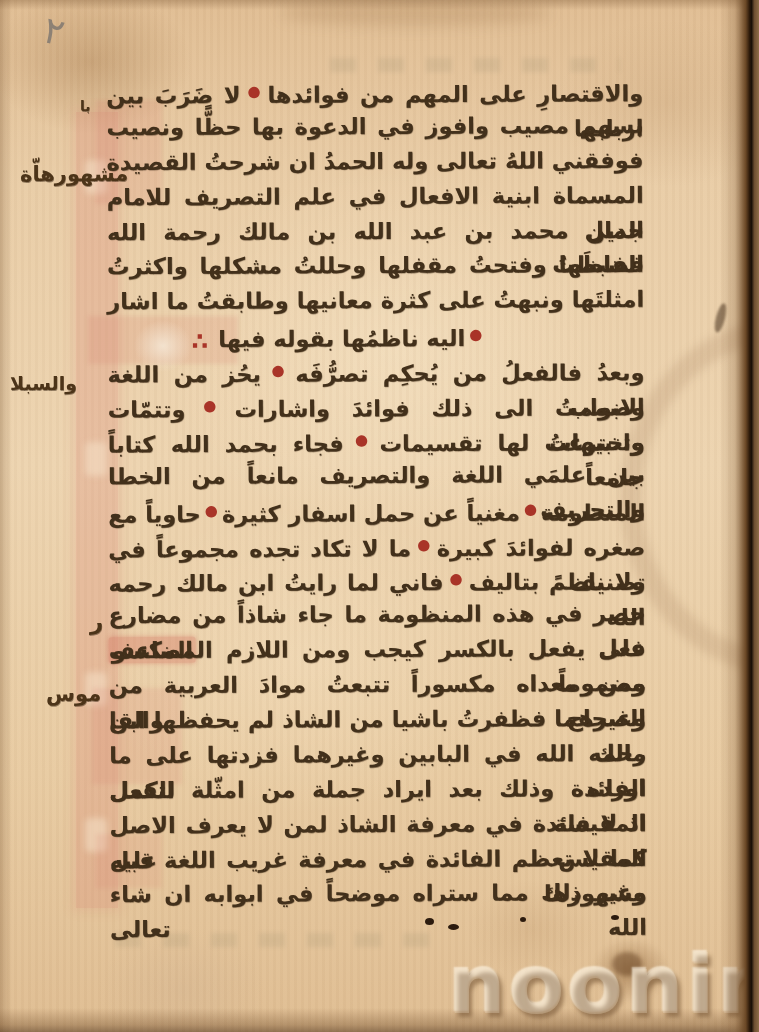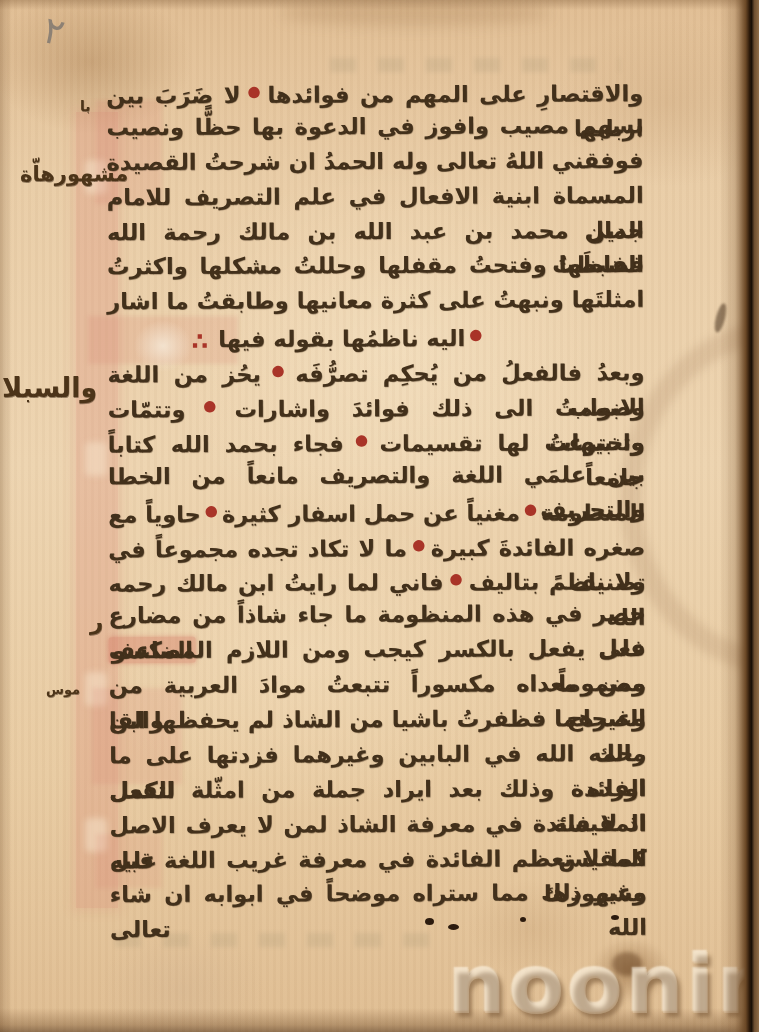--- a/index.html
+++ b/index.html
@@ -114,38 +114,38 @@
     <div class="ln"><span>المسماة ابنية الافعال في علم التصريف للامام جمال</span></div>
     <div class="ln"><span>الدين محمد بن عبد الله بن مالك رحمة الله فضبطتُ</span></div>
     <div class="ln"><span>الفاظَها وفتحتُ مقفلها وحللتُ مشكلها واكثرتُ</span></div>
     <div class="ln"><span>امثلتَها ونبهتُ على كثرة معانيها وطابقتُ ما اشار</span></div>
     <div class="ln ln-short"><span class="rd">●</span><span>اليه ناظمُها بقوله فيها</span><span class="rdc">∴</span></div>
     <div class="ln"><span>وبعدُ فالفعلُ من يُحكِم تصرُّفَه</span><span class="rd">●</span><span>يحُز من اللغة الابواب</span></div>
     <div class="ln"><span>وضممتُ الى ذلك فوائدَ واشارات</span><span class="rd">●</span><span>وتتمّات وتنبيهات</span></div>
     <div class="ln"><span>واخترعتُ لها تقسيمات</span><span class="rd">●</span><span>فجاء بحمد الله كتاباً جامعاً</span></div>
     <div class="ln"><span>بين علمَي اللغة والتصريف مانعاً من الخطا والتحريف</span></div>
     <div class="ln"><span>المنظومة</span><span class="rd">●</span><span>مغنياً عن حمل اسفار كثيرة</span><span class="rd">●</span><span>حاوياً مع</span></div>
-    <div class="ln"><span>صغره الفائدةَ كبيرة</span><span class="rd">●</span><span>ما لا تكاد تجده مجموعاً في تصنيف</span></div>
+    <div class="ln"><span>صغره لفوائدَ كبيرة</span><span class="rd">●</span><span>ما لا تكاد تجده مجموعاً في تصنيف</span></div>
     <div class="ln"><span>ولا ناظمً بتاليف</span><span class="rd">●</span><span>فاني لما رايتُ ابن مالك رحمه الله</span></div>
     <div class="ln"><span>حصر في هذه المنظومة ما جاء شاذاً من مضارع فعل</span> <span class="boxw">المكسو</span></div>
     <div class="ln"><span>على يفعل بالكسر كيجب ومن اللازم المضاعف مضموماً</span></div>
     <div class="ln"><span>ومن معداه مكسوراً تتبعتُ موادَ العربية من الصحاح والقا</span></div>
     <div class="ln"><span>وغيرهما فظفرتُ باشيا من الشاذ لم يحفظها ابن مالك</span></div>
     <div class="ln"><span>رحمه الله في البابين وغيرهما فزدتها على ما اورده لتكمل</span></div>
     <div class="ln"><span>الفائدة وذلك بعد ايراد جملة من امثّلة الفعل المقيسة</span></div>
     <div class="ln"><span>اذ لا فائدة في معرفة الشاذ لمن لا يعرف الاصل المقيس عليه</span></div>
     <div class="ln"><span>كما لا تعظم الفائدة في معرفة غريب اللغة قبل مشهورها</span></div>
     <div class="ln"><span>وغير ذلك مما ستراه موضحاً في ابوابه ان شاء الله تعالى</span></div>
   </div>
 
   <div class="abs mnote" style="left:80px;top:98px;font-size:14px">با</div>
   <div class="abs mnote" style="left:20px;top:162px;font-size:21px">مشهورهاّة</div>
-  <div class="abs mnote" style="left:2px;top:372px;font-size:27px">والسبلا</div>
+  <div class="abs mnote" style="left:10px;top:372px;font-size:19px">والسبلا</div>
   <div class="abs mnote" style="left:90px;top:608px;font-size:23px">ر</div>
-  <div class="abs mnote" style="left:46px;top:682px;font-size:13px">موس</div>
+  <div class="abs mnote" style="left:46px;top:682px;font-size:21px">موس</div>
 
   <div class="abs spot" style="left:425px;top:918px;width:9px;height:7px"></div>
   <div class="abs spot" style="left:448px;top:924px;width:11px;height:6px"></div>
   <div class="abs spot" style="left:520px;top:917px;width:6px;height:5px"></div>
   <div class="abs spot" style="left:611px;top:915px;width:8px;height:5px"></div>
 
   <div class="abs noptr wm">noonin</div>
 
   <div class="abs noptr gutter"></div>
 

